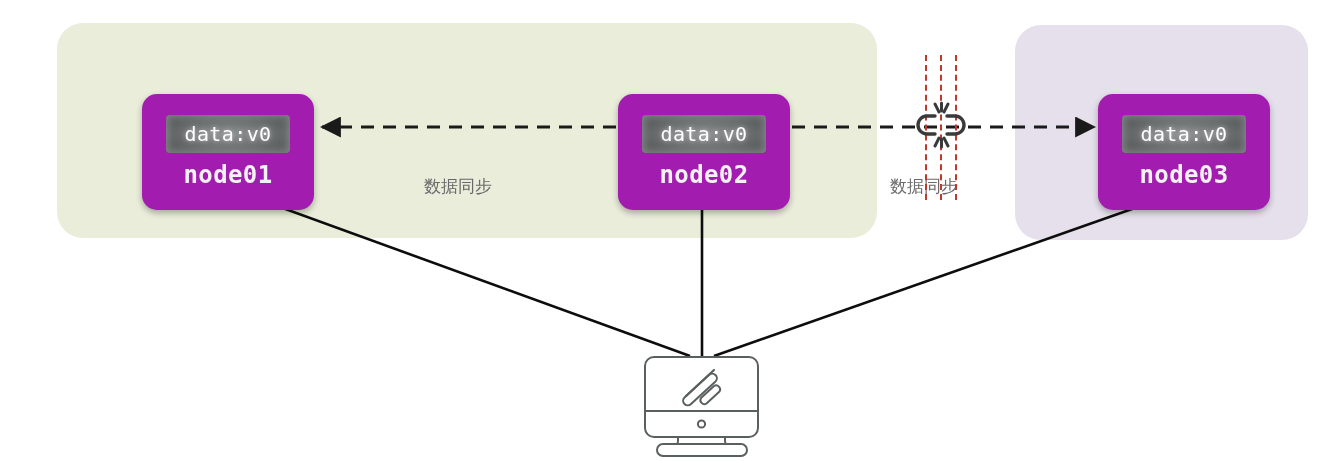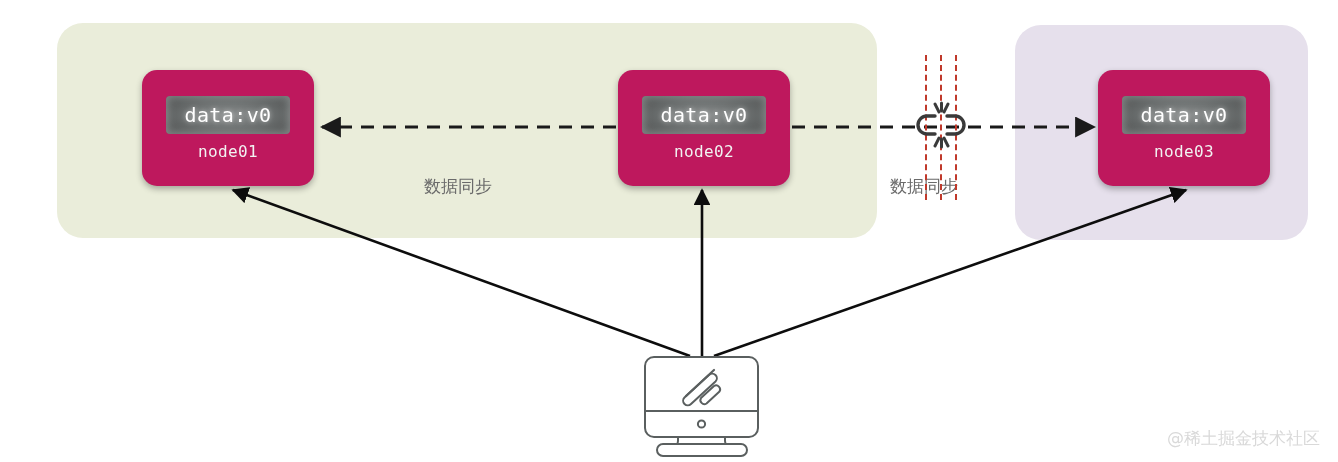--- a/index.html
+++ b/index.html
@@ -36,28 +36,29 @@
     width: 293px;
     height: 215px;
     background: #e6e0ec;
   }
 
   
   .node {
     position: absolute;
     width: 172px;
     height: 116px;
-    background: #be185d;
+    background: #a21caf;
     border-radius: 15px;
     box-shadow: 0 3px 6px rgba(0,0,0,0.30);
     display: flex;
     flex-direction: column;
     align-items: center;
     justify-content: center;
     z-index: 6;
+    margin-top: 24px;
   }
   #node-01 { left: 142px; top: 70px; }
   #node-02 { left: 618px; top: 70px; }
   #node-03 { left: 1098px; top: 70px; }
 
   .node-chip {
     width: 124px;
     height: 38px;
     border-radius: 4px;
     background:
@@ -70,23 +71,24 @@
   }
   .node-chip-text {
     font-family: "DejaVu Sans Mono", "Liberation Mono", monospace;
     font-size: 20px;
     color: #ffffff;
     letter-spacing: 0.4px;
     text-shadow: 0 0 5px rgba(255,255,255,0.55);
   }
   .node-label {
     font-family: "DejaVu Sans Mono", "Liberation Mono", monospace;
-    font-size: 16px;
+    font-size: 24px;
     color: #f2f2f2;
     letter-spacing: 0.4px;
+    font-weight: bold;
   }
 
   
   #links-layer, #client-layer {
     position: absolute;
     left: 0;
     top: 0;
     width: 1338px;
     height: 462px;
     pointer-events: none;
@@ -240,15 +242,14 @@
         <path d="M 684.5 397.5 L 709 375 A 4.5 4.5 0 0 1 715.5 381.5 L 691 404 A 4.5 4.5 0 0 1 684.5 397.5 Z"></path>
         <path d="M 701 398 L 714 386 A 4 4 0 0 1 719.5 391.5 L 706.5 403.5 A 4 4 0 0 1 701 398 Z"></path>
       </g>
 
       <path d="M 678 437 L 678 441 A 6 6 0 0 1 672 447 L 672 450
                L 731 450 L 731 447 A 6 6 0 0 1 725 441 L 725 437" fill="none" stroke="#5a5f5f" stroke-width="2" stroke-linejoin="round"></path>
       <rect x="657" y="444" width="90" height="12" rx="6" ry="6" fill="#ffffff" stroke="#5a5f5f" stroke-width="2"></rect>
     </g>
   </svg>
 
-  <div id="watermark">@稀土掘金技术社区</div>
 
 </div>
 
 </body></html>

